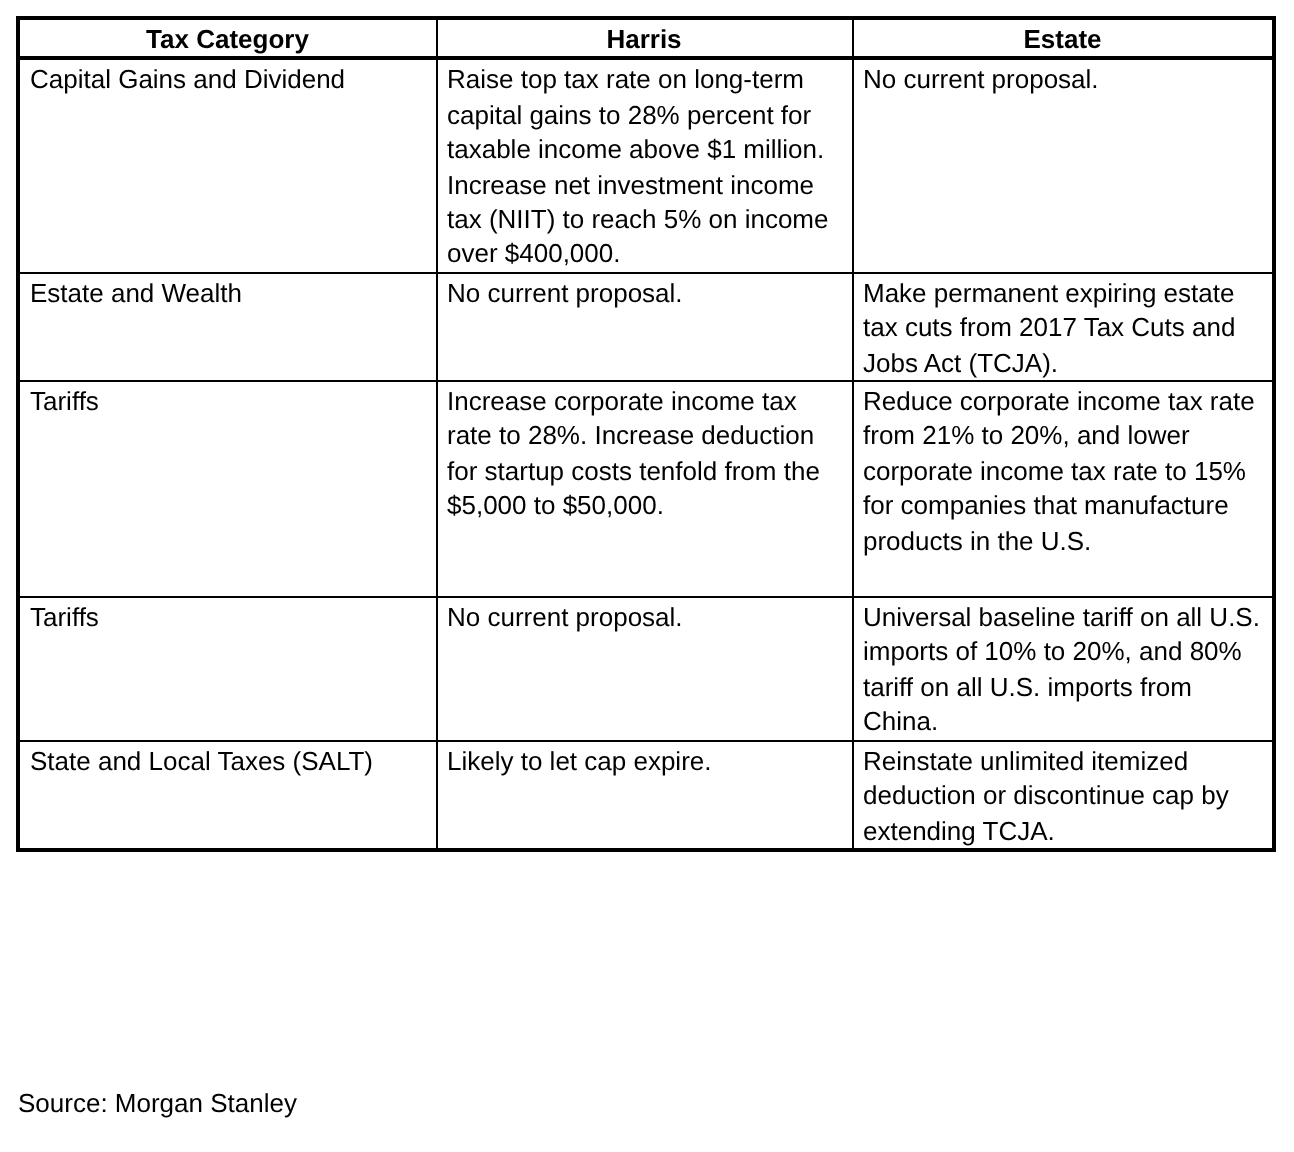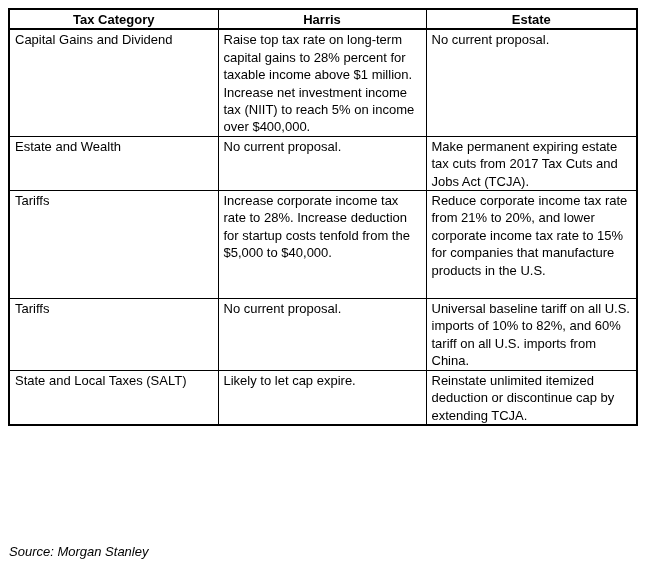--- a/index.html
+++ b/index.html
@@ -49,21 +49,20 @@
   tr.r6 { height: 71px; }
   tr.r7 { height: 16px; }
   .source-note {
     position: absolute;
     left: 9px;
     top: 543px;
     margin: 0;
     font-size: 13px;
     line-height: 17px;
     color: #000000;
-    font-style: italic;
   }
 </style>
 </head>
 <body>
 
 <div class="page">
 
   <table class="tax-table">
     <colgroup>
       <col style="width:209px">
@@ -83,27 +82,27 @@
         <td>Raise top tax rate on long-term capital gains to 28% percent for taxable income above $1 million. Increase net investment income tax (NIIT) to reach 5% on income over $400,000.</td>
         <td>No current proposal.</td>
       </tr>
       <tr class="r2">
         <td>Estate and Wealth</td>
         <td>No current proposal.</td>
         <td>Make permanent expiring estate tax cuts from 2017 Tax Cuts and Jobs Act (TCJA).</td>
       </tr>
       <tr class="r3">
         <td>Tariffs</td>
-        <td>Increase corporate income tax rate to 28%. Increase deduction for startup costs tenfold from the $5,000 to $40,000.</td>
+        <td>Increase corporate income tax rate to 28%. Increase deduction for startup costs tenfold from the $5,000 to $50,000.</td>
         <td>Reduce corporate income tax rate from 21% to 20%, and lower corporate income tax rate to 15% for companies that manufacture products in the U.S.</td>
       </tr>
       <tr class="r4">
         <td>Tariffs</td>
         <td>No current proposal.</td>
-        <td>Universal baseline tariff on all U.S. imports of 10% to 82%, and 60% tariff on all U.S. imports from China.</td>
+        <td>Universal baseline tariff on all U.S. imports of 10% to 20%, and 80% tariff on all U.S. imports from China.</td>
       </tr>
       <tr class="r5">
         <td>State and Local Taxes (SALT)</td>
         <td>Likely to let cap expire.</td>
         <td>Reinstate unlimited itemized deduction or discontinue cap by extending TCJA.</td>
       </tr>
     </tbody>
   </table>
 
   <p class="source-note">Source: Morgan Stanley</p>

